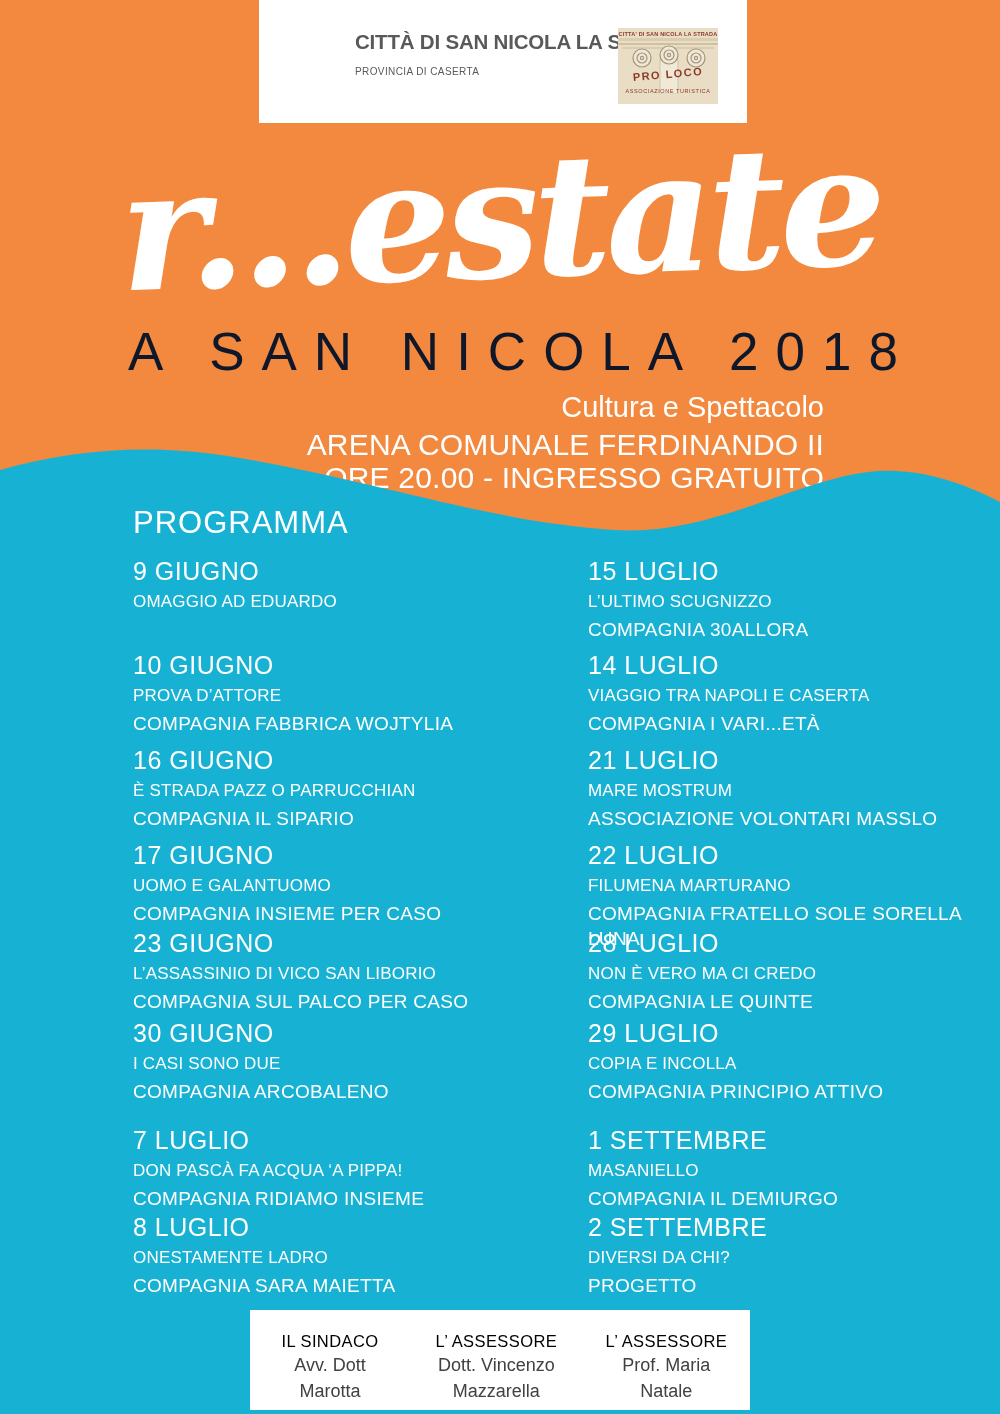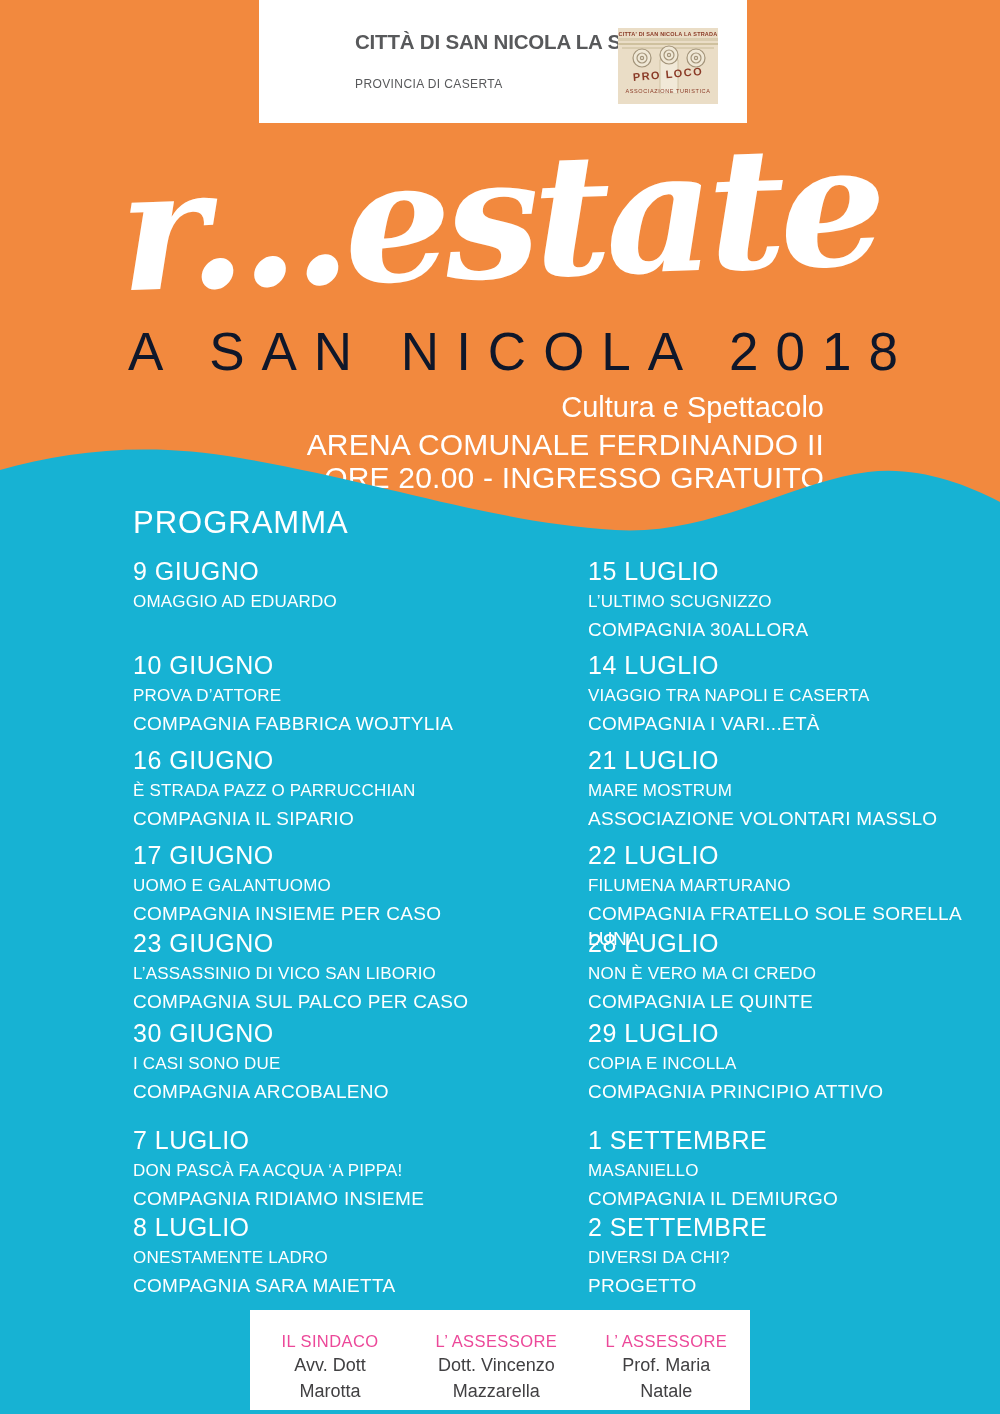--- a/index.html
+++ b/index.html
@@ -3,21 +3,21 @@
 <meta charset="utf-8">
 <style>
   html,body{margin:0;padding:0;}
   body{font-family:"Liberation Sans",sans-serif;-webkit-font-smoothing:antialiased;}
   .poster{position:relative;width:1000px;height:1414px;background:#F2893E;overflow:hidden;}
 
   
   .header-box{position:absolute;left:259px;top:0;width:488px;height:123px;background:#ffffff;}
   .header-text{position:absolute;left:96px;top:30px;color:#58595B;}
   .header-city{font-size:20.5px;font-weight:bold;letter-spacing:-0.2px;line-height:24px;}
-  .header-prov{font-size:12px;font-weight:400;letter-spacing:0.4px;line-height:20px;margin-top:20px;}
+  .header-prov{font-size:10px;font-weight:400;letter-spacing:0.4px;line-height:20px;margin-top:8px;}
 
   
   .logo{position:absolute;left:359px;top:28px;width:100px;height:76px;background:#EADDC6;overflow:hidden;}
   .logo-top{position:absolute;top:3px;left:0;width:100%;text-align:center;font-size:5.5px;color:#8A3A26;letter-spacing:0.2px;font-weight:bold;}
   .logo-mid{position:absolute;top:40px;left:0;width:100%;text-align:center;font-size:11px;color:#8A3A26;font-weight:bold;letter-spacing:1.5px;transform:rotate(-5deg);}
   .logo-bot{position:absolute;top:60px;left:0;width:100%;text-align:center;font-size:5.5px;color:#8A3A26;letter-spacing:0.6px;}
   .logo svg{position:absolute;left:0;top:10px;}
 
   
   .title-script{position:absolute;left:0;top:118px;width:100%;text-align:center;color:#fff;
@@ -48,21 +48,21 @@
   .event:nth-child(7){top:569px;}
   .event:nth-child(8){top:656px;}
   .ev-date{font-size:25px;line-height:30px;letter-spacing:0.5px;}
   .ev-title{font-size:17px;line-height:31px;letter-spacing:0.2px;}
   .ev-company{font-size:19px;line-height:25px;letter-spacing:0.3px;}
 
   
   .footer-box{position:absolute;left:250px;top:1310px;width:500px;height:100px;background:#ffffff;
     display:flex;justify-content:space-between;padding:20px 14px 0 14px;box-sizing:border-box;}
   .sig{text-align:center;}
-  .sig-role{font-size:16.5px;color:#ec4899;letter-spacing:0.4px;line-height:22px;}
+  .sig-role{font-size:16.5px;color:#000000;letter-spacing:0.4px;line-height:22px;}
   .sig-name{font-size:18px;color:#414042;line-height:26px;}
 </style>
 </head>
 <body>
 
 <div class="poster">
 
   <div class="header-box">
     <div class="header-text">
       <div class="header-city">CITTÀ DI SAN NICOLA LA STRADA</div>

